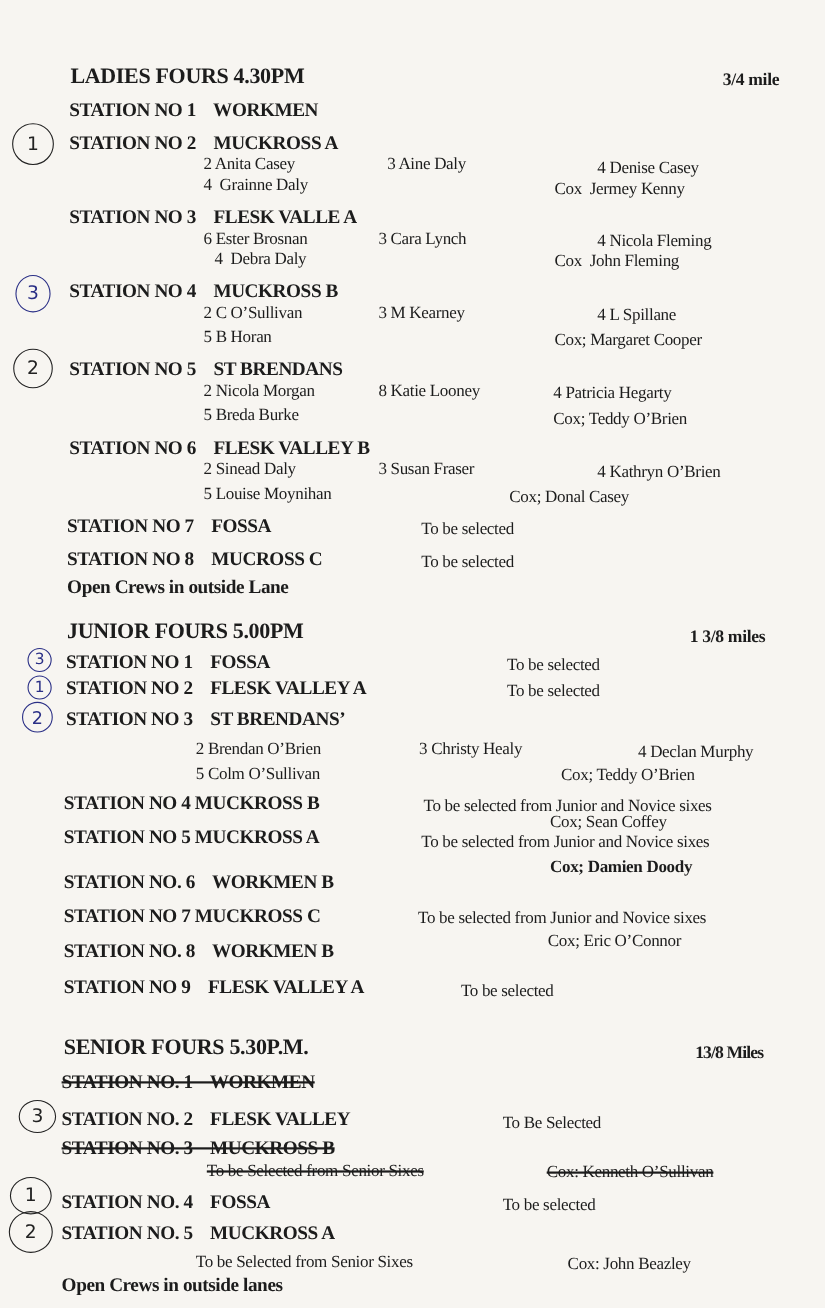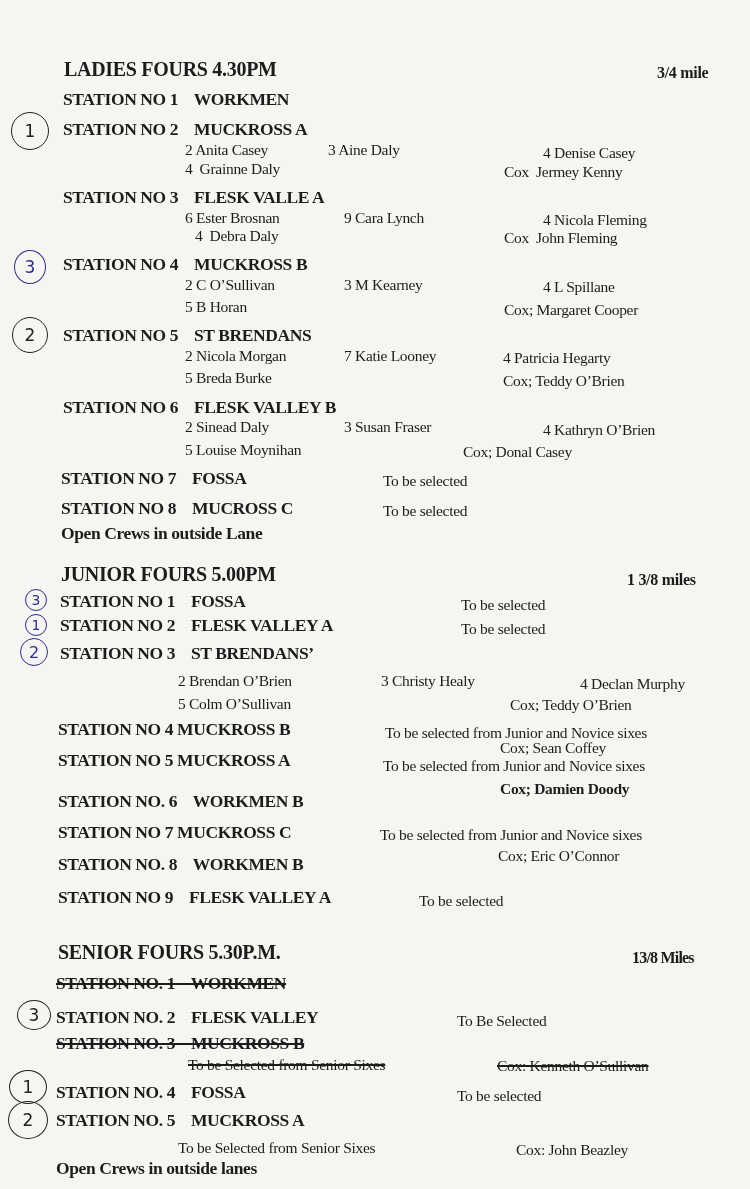--- a/index.html
+++ b/index.html
@@ -29,44 +29,44 @@
 
 <div>
   <div class="t h" style="left:64px;top:59px;">LADIES FOURS 4.30PM</div>
   <div class="t dist" style="left:647px;top:65px;margin-left:10px;">3/4 mile</div>
 
   <div class="t st" style="left:63px;top:91px;white-space:pre;">STATION NO 1    WORKMEN</div>
 
   <div class="circle" style="left:11px;top:112px;width:38px;height:38px;">1</div>
   <div class="t st" style="left:63px;top:121px;white-space:pre;">STATION NO 2    MUCKROSS A</div>
   <div class="t n" style="left:185px;top:142px;">2 Anita Casey</div>
-  <div class="t n" style="left:328px;top:142px;">3 Aine Daly</div>
+  <div class="t n" style="left:352px;top:142px;">3 Aine Daly</div>
   <div class="t n" style="left:543px;top:145px;">4 Denise Casey</div>
   <div class="t n" style="left:185px;top:161px;white-space:pre;">4  Grainne Daly</div>
   <div class="t n" style="left:504px;top:164px;white-space:pre;">Cox  Jermey Kenny</div>
 
   <div class="t st" style="left:63px;top:189px;white-space:pre;">STATION NO 3    FLESK VALLE A</div>
   <div class="t n" style="left:185px;top:210px;">6 Ester Brosnan</div>
-  <div class="t n" style="left:344px;top:210px;">9 Cara Lynch</div>
+  <div class="t n" style="left:344px;top:210px;">3 Cara Lynch</div>
   <div class="t n" style="left:543px;top:212px;">4 Nicola Fleming</div>
   <div class="t n" style="left:195px;top:228px;white-space:pre;">4  Debra Daly</div>
   <div class="t n" style="left:504px;top:230px;white-space:pre;">Cox  John Fleming</div>
 
   <div class="circle blue" style="left:14px;top:250px;width:32px;height:34px;">3</div>
   <div class="t st" style="left:63px;top:256px;white-space:pre;">STATION NO 4    MUCKROSS B</div>
   <div class="t n" style="left:185px;top:277px;">2 C O’Sullivan</div>
   <div class="t n" style="left:344px;top:277px;">3 M Kearney</div>
   <div class="t n" style="left:543px;top:279px;">4 L Spillane</div>
   <div class="t n" style="left:185px;top:299px;">5 B Horan</div>
   <div class="t n" style="left:504px;top:302px;">Cox; Margaret Cooper</div>
 
   <div class="circle" style="left:12px;top:317px;width:36px;height:36px;">2</div>
   <div class="t st" style="left:63px;top:327px;white-space:pre;">STATION NO 5    ST BRENDANS</div>
   <div class="t n" style="left:185px;top:348px;">2 Nicola Morgan</div>
-  <div class="t n" style="left:344px;top:348px;">7 Katie Looney</div>
+  <div class="t n" style="left:344px;top:348px;">8 Katie Looney</div>
   <div class="t n" style="left:503px;top:350px;">4 Patricia Hegarty</div>
   <div class="t n" style="left:185px;top:370px;">5 Breda Burke</div>
   <div class="t n" style="left:503px;top:373px;">Cox; Teddy O’Brien</div>
 
   <div class="t st" style="left:63px;top:399px;white-space:pre;">STATION NO 6    FLESK VALLEY B</div>
   <div class="t n" style="left:185px;top:419px;">2 Sinead Daly</div>
   <div class="t n" style="left:344px;top:419px;">3 Susan Fraser</div>
   <div class="t n" style="left:543px;top:422px;">4 Kathryn O’Brien</div>
   <div class="t n" style="left:185px;top:442px;">5 Louise Moynihan</div>
   <div class="t n" style="left:463px;top:444px;">Cox; Donal Casey</div>

